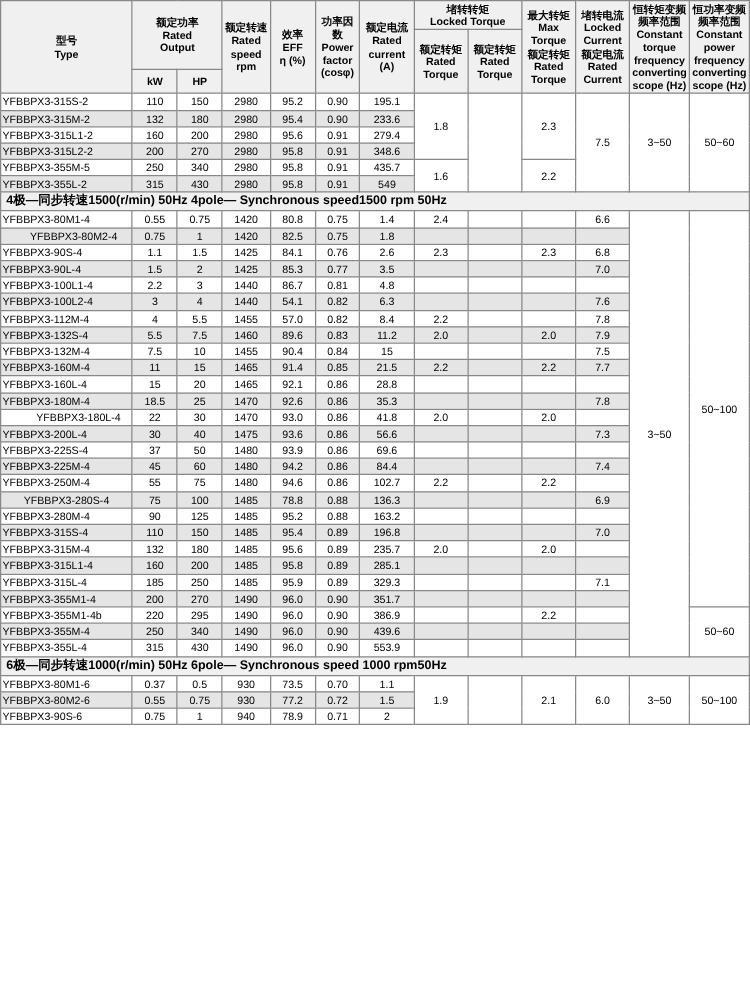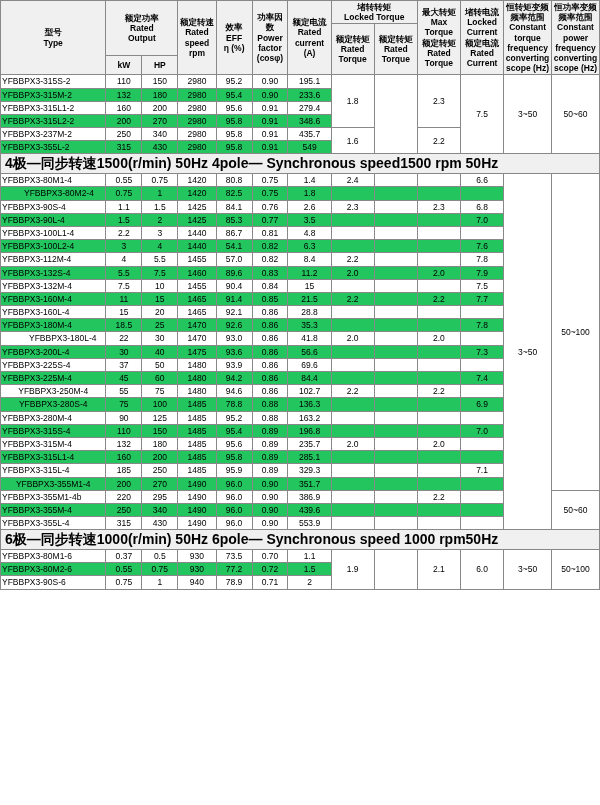--- a/index.html
+++ b/index.html
@@ -23,26 +23,26 @@
       font-size: 8.5px;
       word-break: break-word;
     }
     th {
       background: #f0f0f0;
       font-weight: bold;
     }
     .section-header {
       background: #f0f0f0;
       font-weight: bold;
-      font-size: 14px;
+      font-size: 10px;
       text-align: left;
       padding-left: 4px;
     }
     .alt-row {
-      background: #22c55e;
+      background: #e5e5e5;
     }
     .normal-row {
       background: #fff;
       margin-left: 16px;
     }
     col.c0 { width: 88px; }
     col.c1 { width: 30px; }
     col.c2 { width: 30px; }
     col.c3 { width: 32px; }
     col.c4 { width: 30px; }
@@ -134,21 +134,21 @@
       <tr class="alt-row">
         <td style="text-align: left;">YFBBPX3-315L2-2</td>
         <td>200</td>
         <td>270</td>
         <td>2980</td>
         <td>95.8</td>
         <td>0.91</td>
         <td>348.6</td>
       </tr>
       <tr class="normal-row">
-        <td style="text-align: left;">YFBBPX3-237M-2</td>
+        <td style="text-align: left;">YFBBPX3-355M-5</td>
         <td>250</td>
         <td>340</td>
         <td>2980</td>
         <td>95.8</td>
         <td>0.91</td>
         <td>435.7</td>
         <td rowspan="2">1.6</td>
         <td rowspan="2">2.2</td>
       </tr>
       <tr class="alt-row">
@@ -367,21 +367,21 @@
         <td>1480</td>
         <td>94.2</td>
         <td>0.86</td>
         <td>84.4</td>
         <td></td>
         <td></td>
         <td></td>
         <td>7.4</td>
       </tr>
       <tr class="normal-row">
-        <td style="text-align: center;">YFBBPX3-250M-4</td>
+        <td style="text-align: left;">YFBBPX3-250M-4</td>
         <td>55</td>
         <td>75</td>
         <td>1480</td>
         <td>94.6</td>
         <td>0.86</td>
         <td>102.7</td>
         <td>2.2</td>
         <td></td>
         <td>2.2</td>
         <td></td>
@@ -458,21 +458,21 @@
         <td>1485</td>
         <td>95.9</td>
         <td>0.89</td>
         <td>329.3</td>
         <td></td>
         <td></td>
         <td></td>
         <td>7.1</td>
       </tr>
       <tr class="alt-row">
-        <td style="text-align: center; margin-top: 20px;">YFBBPX3-355M1-4</td>
+        <td style="text-align: left; margin-top: 20px;">YFBBPX3-355M1-4</td>
         <td>200</td>
         <td>270</td>
         <td>1490</td>
         <td>96.0</td>
         <td>0.90</td>
         <td>351.7</td>
         <td></td>
         <td></td>
         <td></td>
         <td></td>

